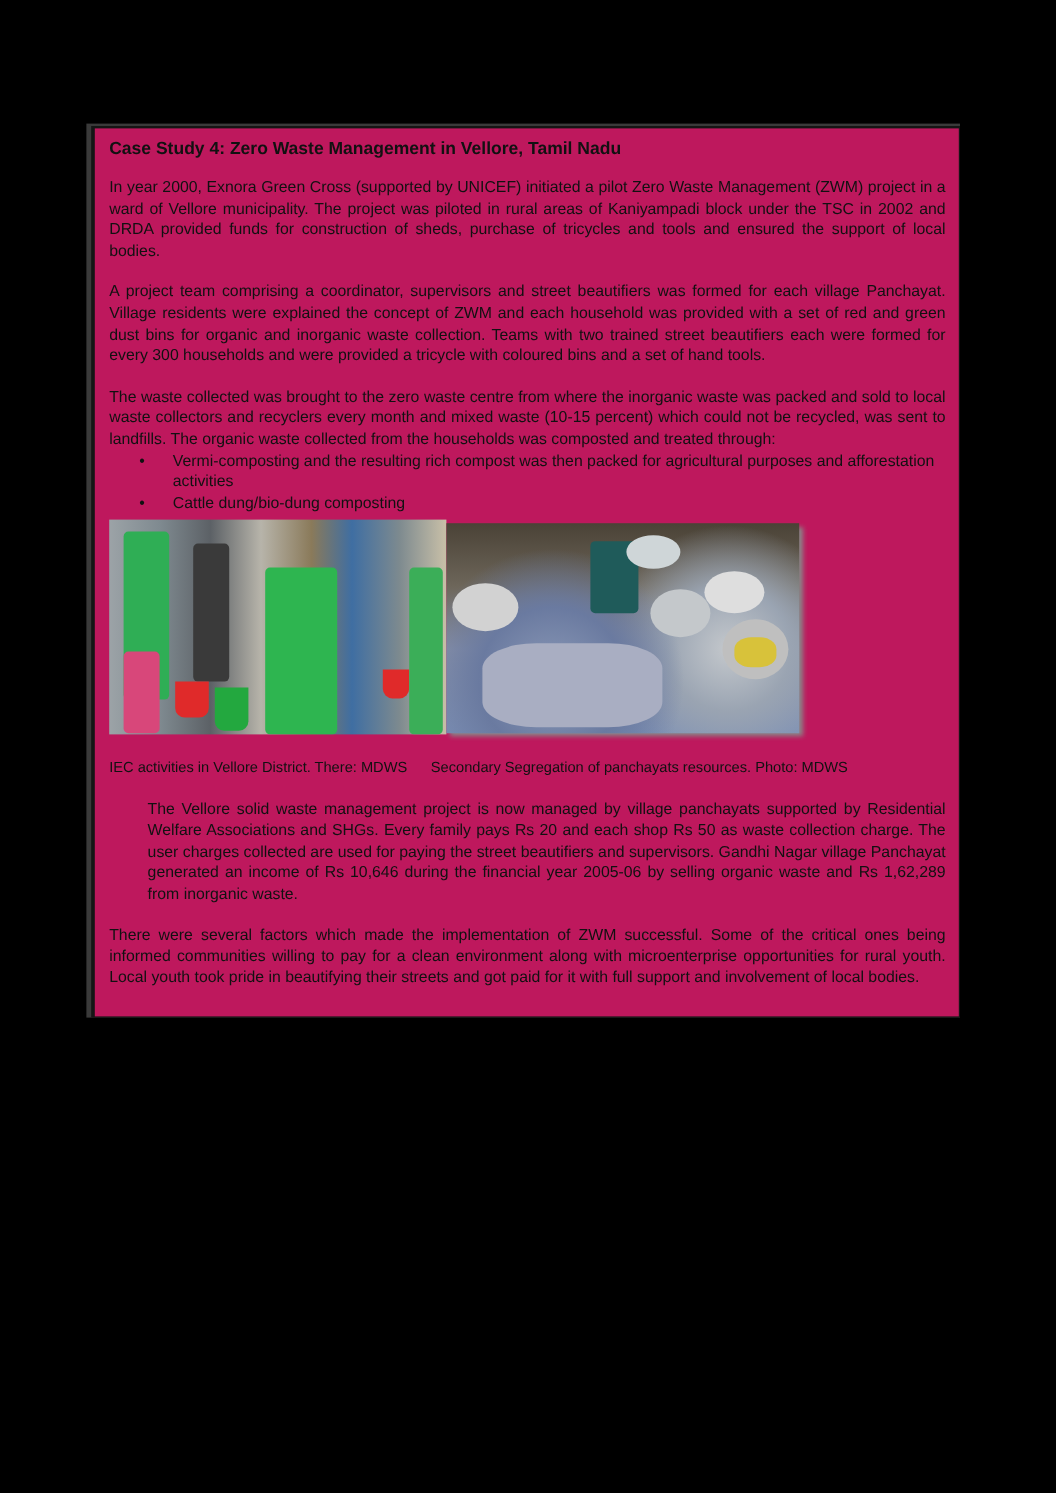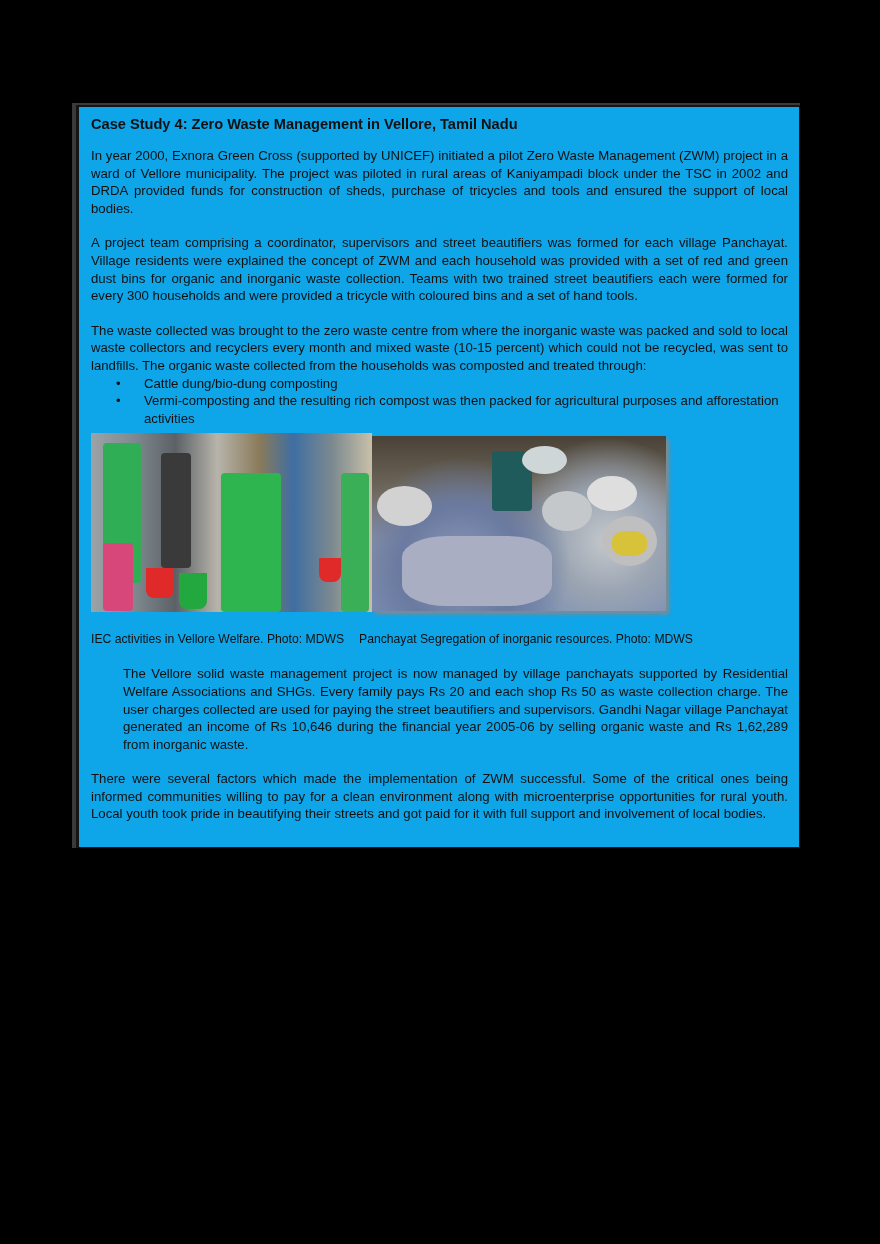--- a/index.html
+++ b/index.html
@@ -1,21 +1,21 @@
 <!DOCTYPE html>
 <html><head>
 <meta charset="utf-8">
 <style>
   html, body { margin:0; padding:0; }
   body { width:880px; height:1244px; background:#000; position:relative; overflow:hidden;
          font-family:"Liberation Sans", sans-serif; }
   .frame-outer { position:absolute; left:72px; top:103px; width:728px; height:745px;
                  background:#3a3a3a; }
   .frame-inner { position:absolute; left:76px; top:105px; width:724px; height:743px; background:#151515; }
-  .box { position:absolute; left:79px; top:107px; width:720px; height:740px; background:#0ea5e9; }
+  .box { position:absolute; left:79px; top:107px; width:720px; height:740px; background:#be185d; }
   .content { position:absolute; left:12px; top:8px; width:697px; color:#111; font-size:13.2px; line-height:17.6px; }
   h1 { font-size:14.6px; font-weight:bold; margin:0 0 14px 0; line-height:18px; }
   p { margin:0 0 17px 0; text-align:justify; }
   ul { margin:0 0 0 0; padding:0 0 0 53px; list-style:none; }
   ul li { position:relative; }
   ul li::before { content:"•"; position:absolute; left:-28px; }
   .photos { position:relative; height:180px; margin-top:6px; }
   .photo1 { position:absolute; left:0; top:0; width:281px; height:179px;
     background:linear-gradient(90deg,#9ca3a7 0%,#7f8a90 15%,#5c6166 30%,#b7b4aa 45%,#8a7a5a 60%,#3f6ea2 72%,#7d8a8f 86%,#c9c0a8 100%); overflow:hidden; }
   .photo2 { position:absolute; left:281px; top:3px; width:294px; height:175px;
@@ -34,22 +34,22 @@
 
 <div class="frame-outer"></div>
 <div class="frame-inner"></div>
 <div class="box">
   <div class="content">
     <h1>Case Study 4: Zero Waste Management in Vellore, Tamil Nadu</h1>
     <p>In year 2000, Exnora Green Cross (supported by UNICEF) initiated a pilot Zero Waste Management (ZWM) project in a ward of Vellore municipality. The project was piloted in rural areas of Kaniyampadi block under the TSC in 2002 and DRDA provided funds for construction of sheds, purchase of tricycles and tools and ensured the support of local bodies.</p>
     <p>A project team comprising a coordinator, supervisors and street beautifiers was formed for each village Panchayat. Village residents were explained the concept of ZWM and each household was provided with a set of red and green dust bins for organic and inorganic waste collection. Teams with two trained street beautifiers each were formed for every 300 households and were provided a tricycle with coloured bins and a set of hand tools.</p>
     <p style="margin-bottom:0">The waste collected was brought to the zero waste centre from where the inorganic waste was packed and sold to local waste collectors and recyclers every month and mixed waste (10-15 percent) which could not be recycled, was sent to landfills. The organic waste collected from the households was composted and treated through:</p>
     <ul>
+      <li>Vermi-composting and the resulting rich compost was then packed for agricultural purposes and afforestation activities</li>
       <li>Cattle dung/bio-dung composting</li>
-      <li>Vermi-composting and the resulting rich compost was then packed for agricultural purposes and afforestation activities</li>
     </ul>
     <div class="photos">
       <div class="photo1">
         <div class="fig" style="left:12px;top:10px;width:38px;height:140px;background:#2fae55"></div>
         <div class="fig" style="left:12px;top:110px;width:30px;height:68px;background:#d8477a"></div>
         <div class="fig" style="left:70px;top:20px;width:30px;height:115px;background:#3a3a3a"></div>
         <div class="fig" style="left:55px;top:135px;width:28px;height:30px;background:#e02a2a;border-radius:0 0 8px 8px"></div>
         <div class="fig" style="left:88px;top:140px;width:28px;height:36px;background:#23a83f;border-radius:0 0 8px 8px"></div>
         <div class="fig" style="left:130px;top:40px;width:60px;height:139px;background:#2eb550"></div>
         <div class="fig" style="left:228px;top:125px;width:22px;height:24px;background:#e02a2a;border-radius:0 0 8px 8px"></div>
@@ -60,19 +60,19 @@
         <div class="fig" style="left:5px;top:50px;width:55px;height:40px;background:#d2d2d2;border-radius:50%"></div>
         <div class="fig" style="left:150px;top:10px;width:45px;height:28px;background:#cfd6d8;border-radius:50%"></div>
         <div class="fig" style="left:170px;top:55px;width:50px;height:40px;background:#c4c8cb;border-radius:50%"></div>
         <div class="fig" style="left:215px;top:40px;width:50px;height:35px;background:#dedede;border-radius:50%"></div>
         <div class="fig" style="left:230px;top:80px;width:55px;height:50px;background:#bfbfbf;border-radius:50%"></div>
         <div class="fig" style="left:240px;top:95px;width:35px;height:25px;background:#d8c23a;border-radius:40%"></div>
         <div class="fig" style="left:30px;top:100px;width:150px;height:70px;background:#a9aec2;border-radius:30%"></div>
       </div>
     </div>
     <div class="captions">
-      <span class="cap1">IEC activities in Vellore Welfare. Photo: MDWS</span>
-      <span class="cap2">Panchayat Segregation of inorganic resources. Photo: MDWS</span>
+      <span class="cap1">IEC activities in Vellore District. There: MDWS</span>
+      <span class="cap2">Secondary Segregation of panchayats resources. Photo: MDWS</span>
     </div>
     <p class="after">The Vellore solid waste management project is now managed by village panchayats supported by Residential Welfare Associations and SHGs. Every family pays Rs 20 and each shop Rs 50 as waste collection charge. The user charges collected are used for paying the street beautifiers and supervisors. Gandhi Nagar village Panchayat generated an income of Rs 10,646 during the financial year 2005-06 by selling organic waste and Rs 1,62,289 from inorganic waste.</p>
     <p>There were several factors which made the implementation of ZWM successful. Some of the critical ones being informed communities willing to pay for a clean environment along with microenterprise opportunities for rural youth. Local youth took pride in beautifying their streets and got paid for it with full support and involvement of local bodies.</p>
   </div>
 </div>
 
 </body></html>

